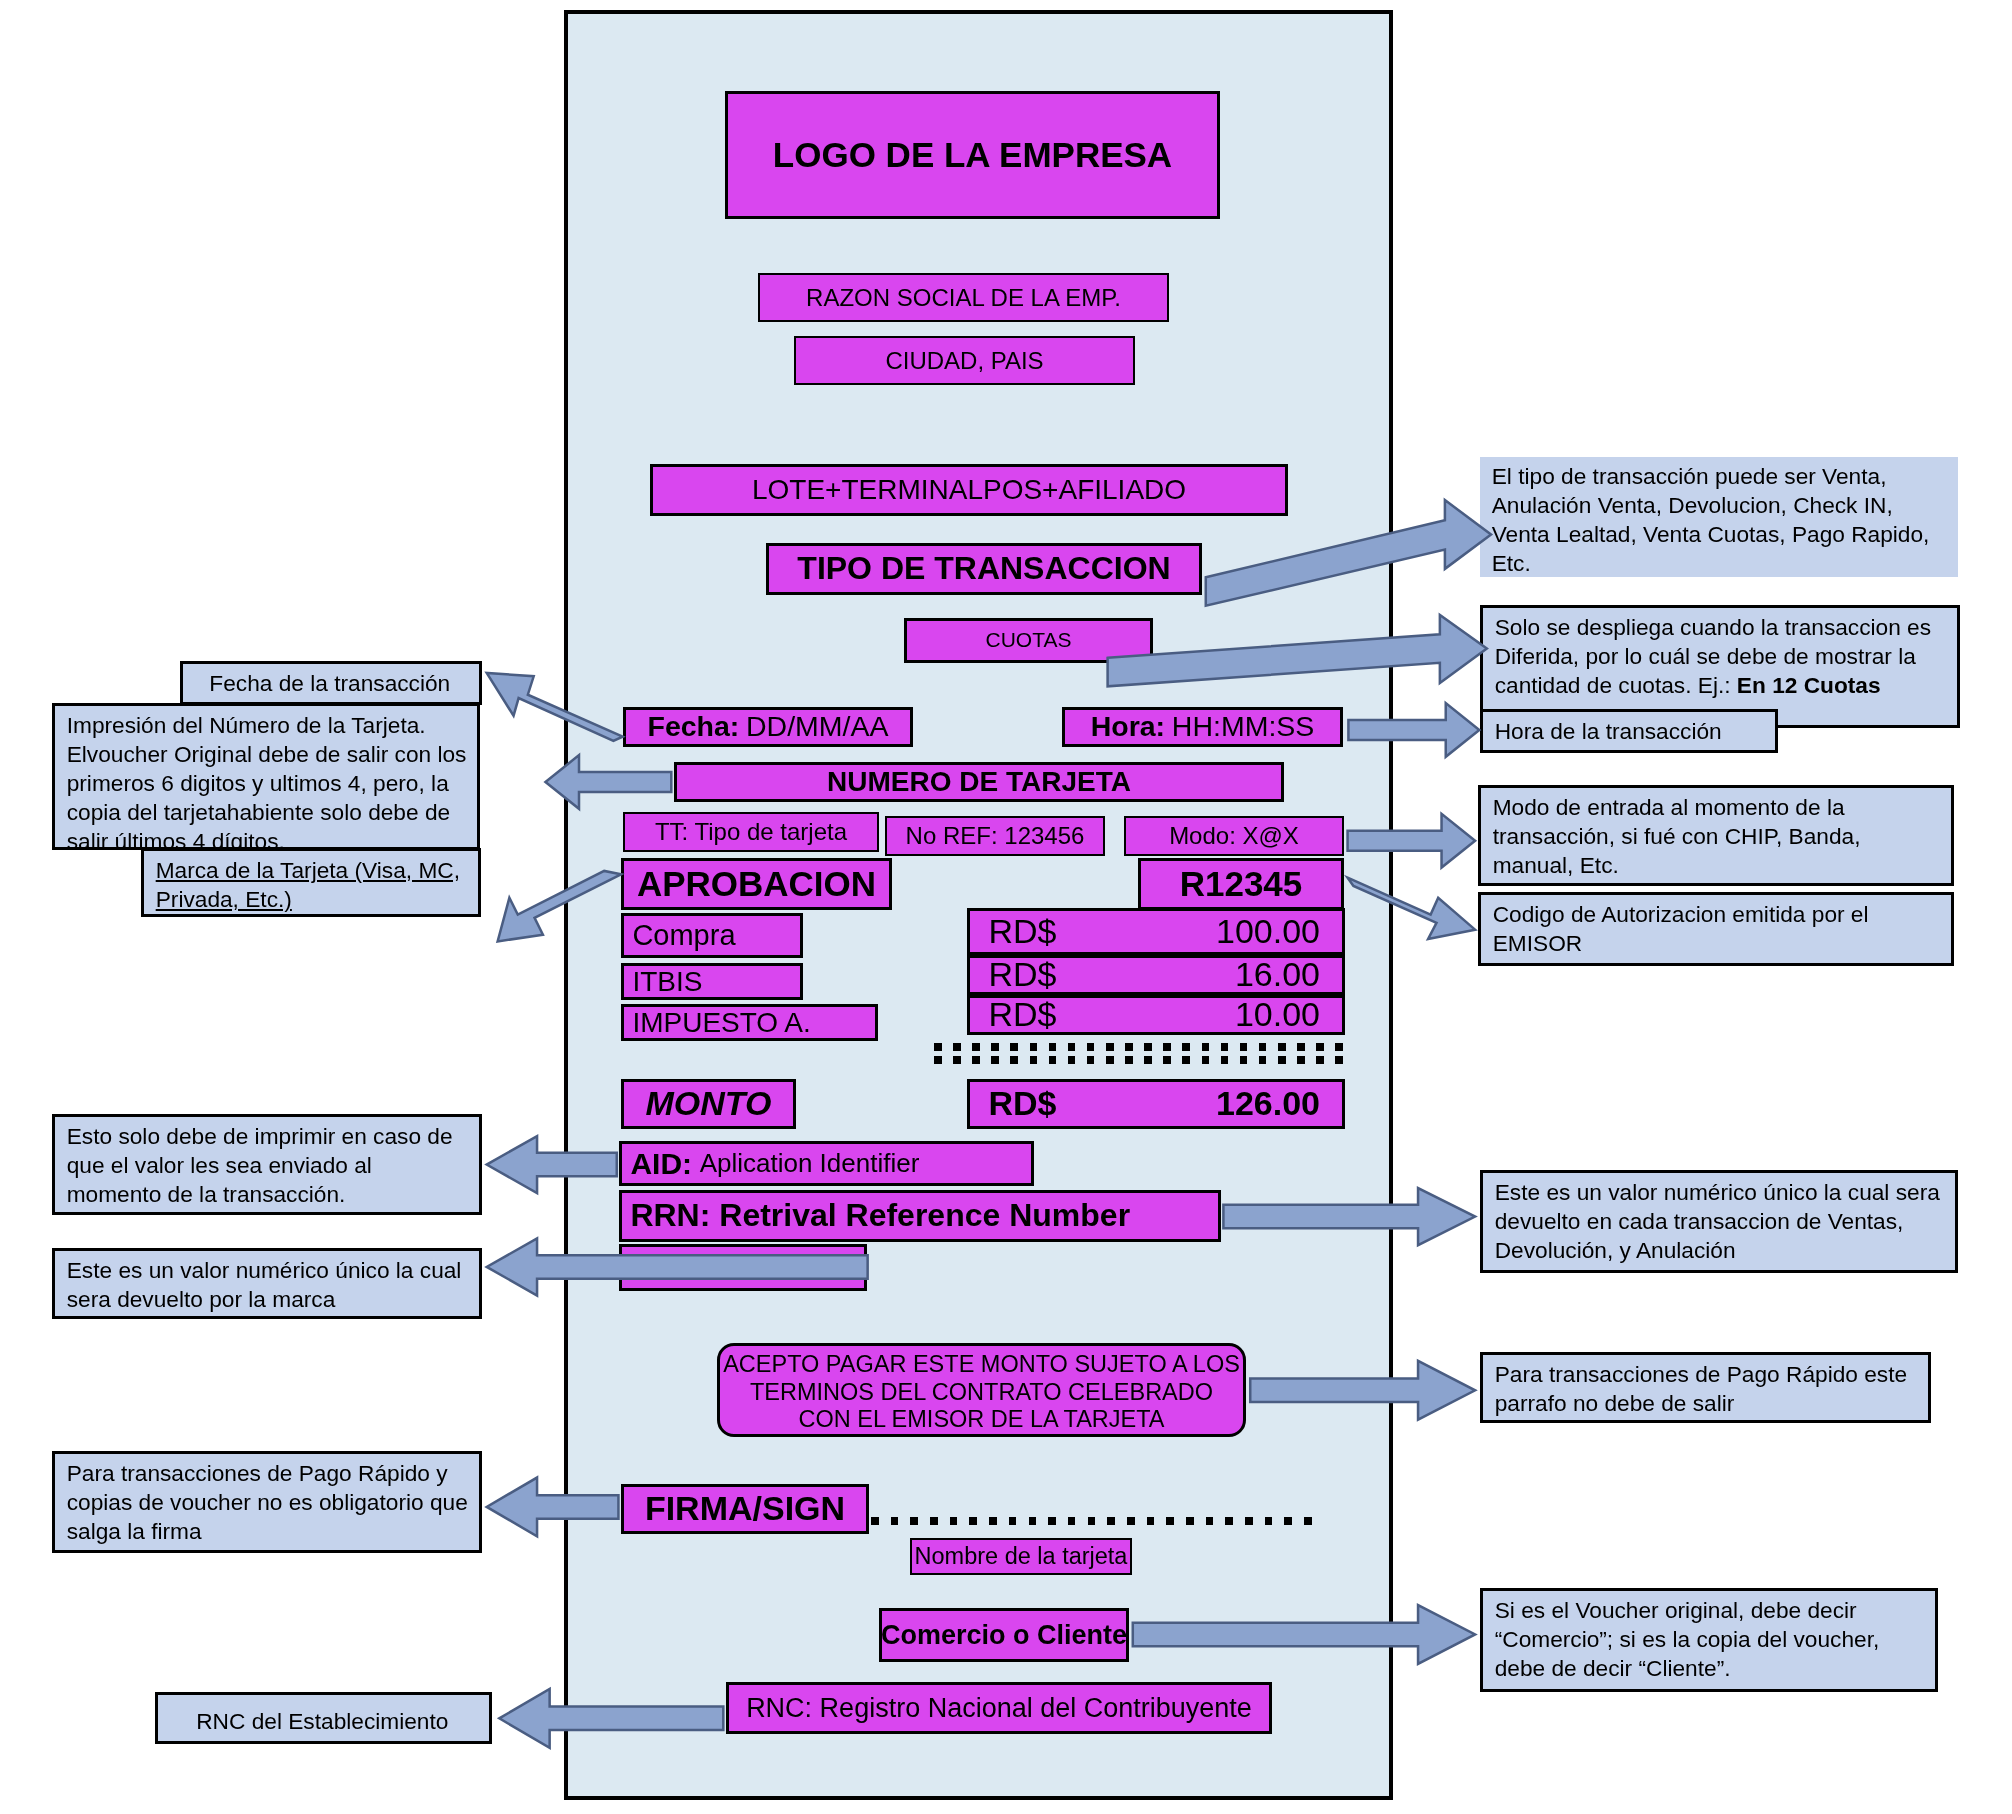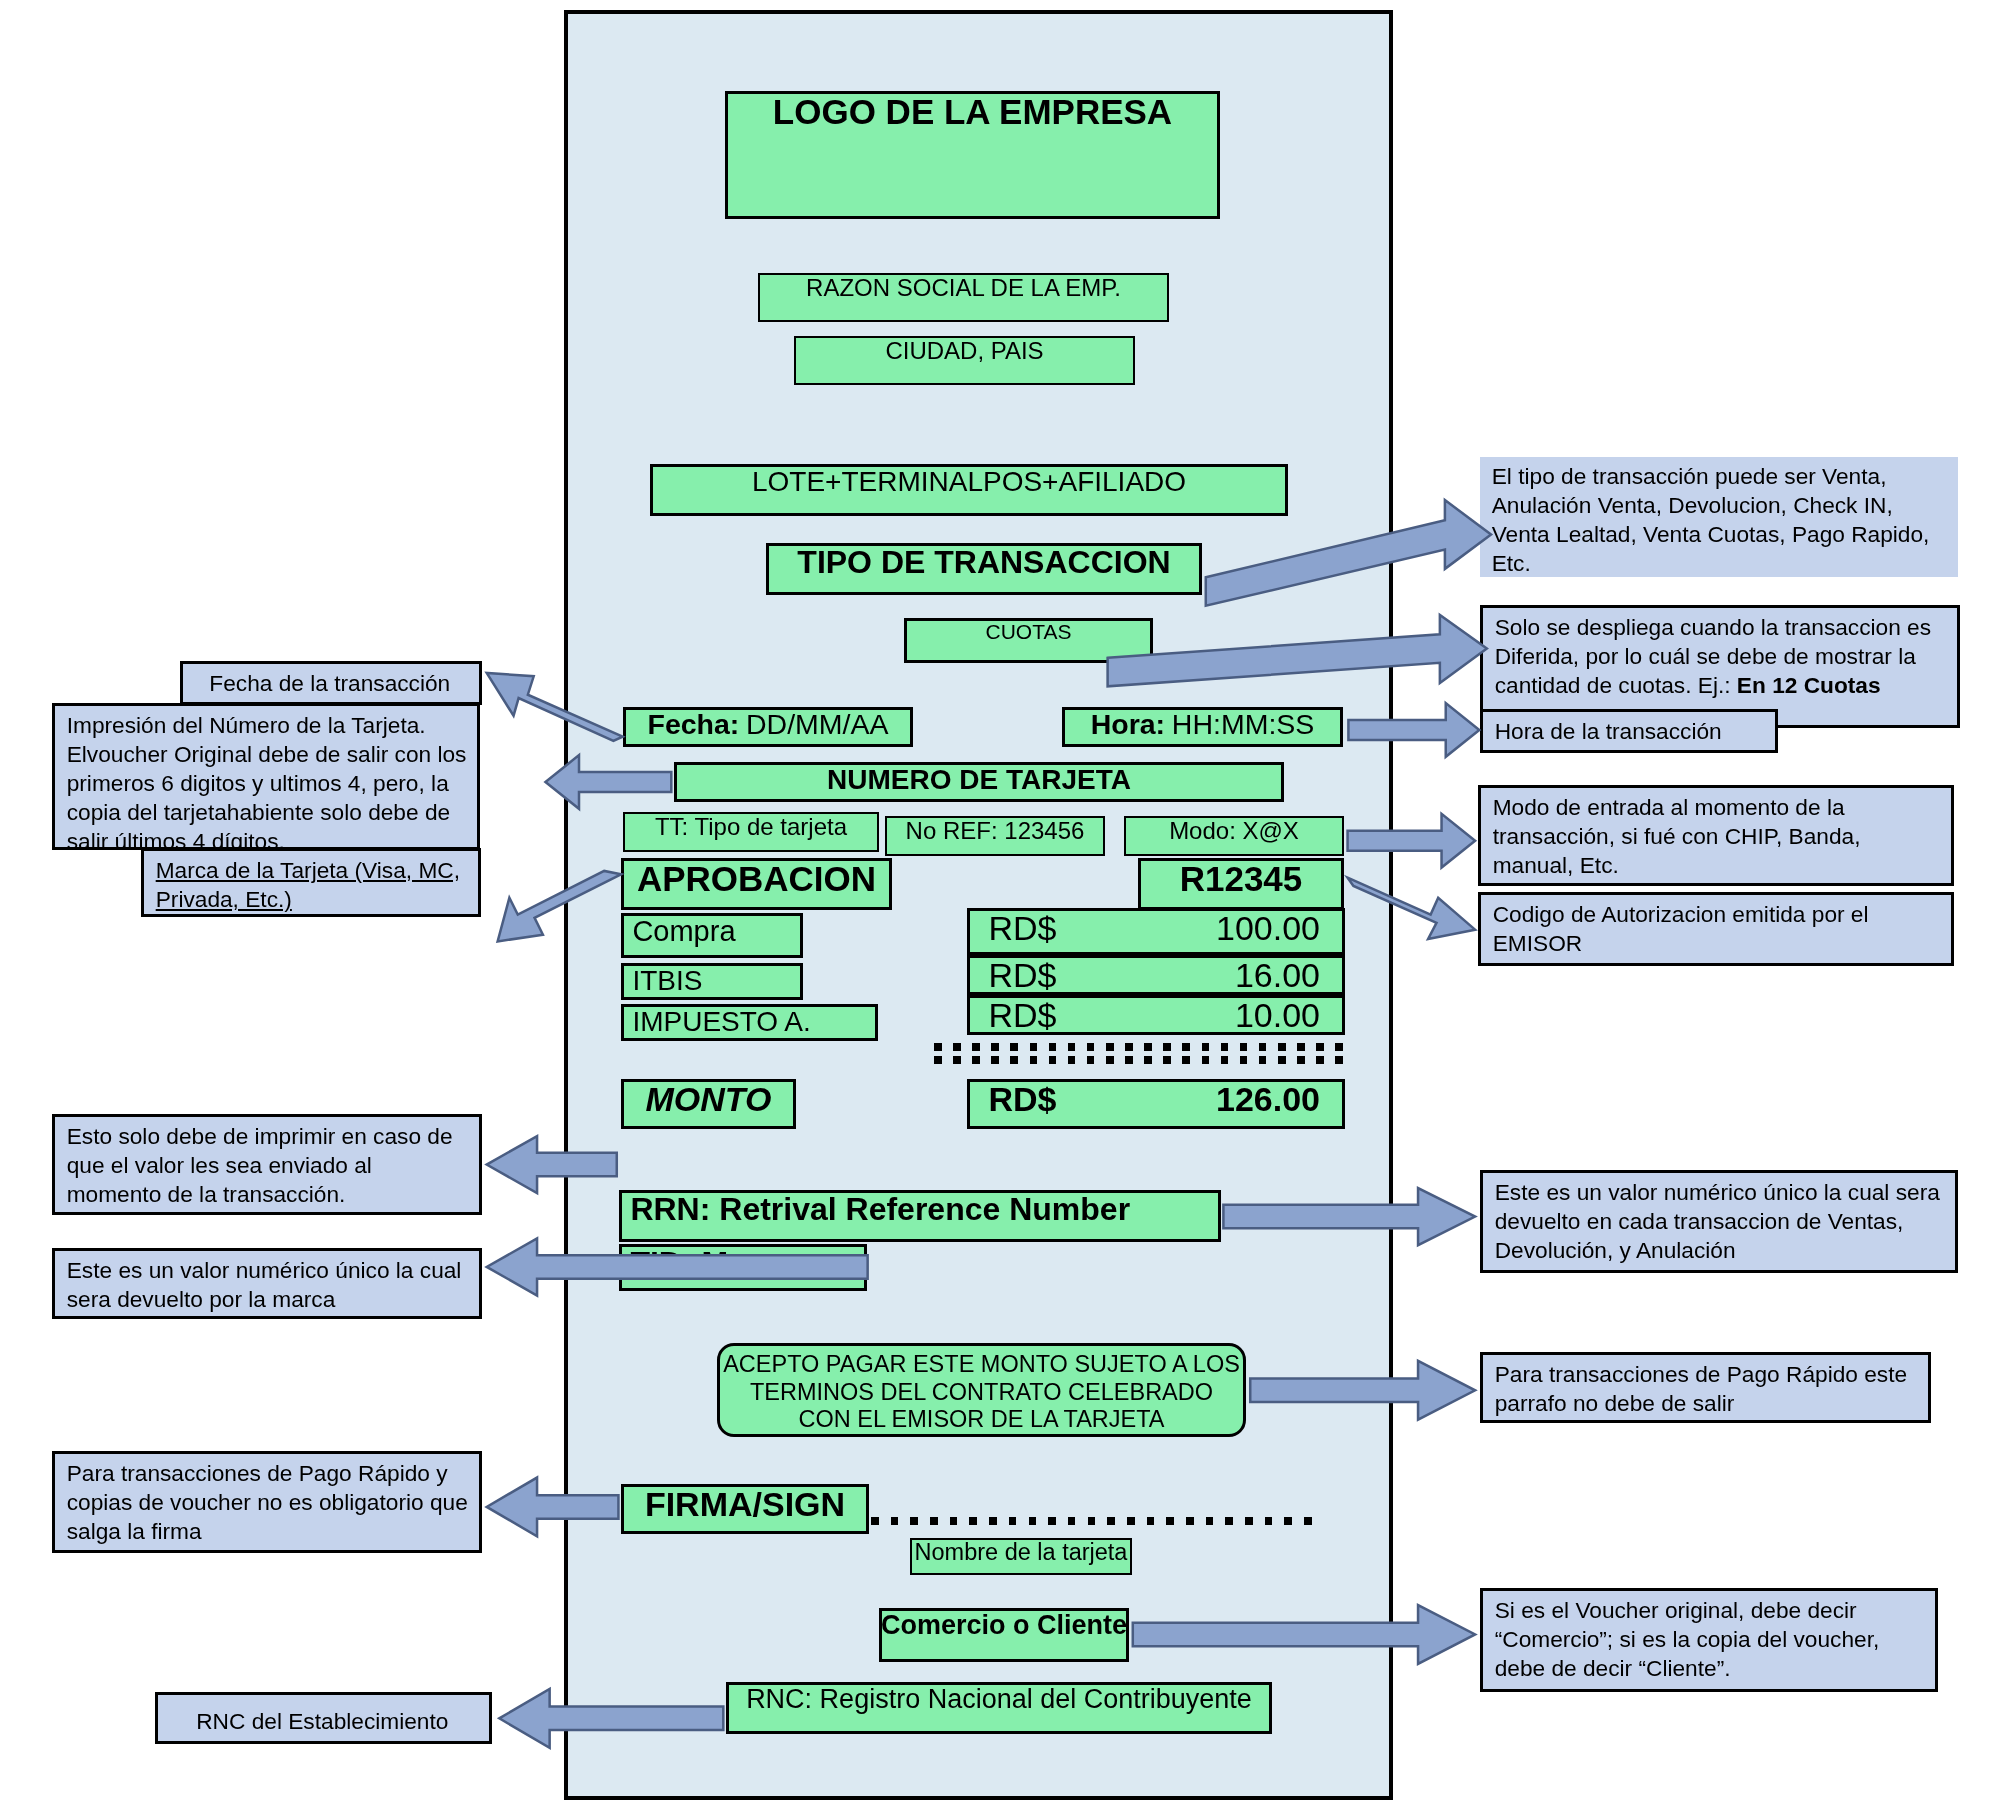--- a/index.html
+++ b/index.html
@@ -14,24 +14,24 @@
   .panel{
     position:absolute;
     background:#dce9f2;
     border:4.2px solid #000000;
     box-sizing:border-box;
   }
 
   
   .rbox{
     position:absolute;
-    background:#86efac;
+    background:#d946ef;
     border:3.4px solid #000000;
     box-sizing:border-box;
-    display:flex;justify-content:center;
+    display:flex;align-items:center;justify-content:center;
     text-align:center;
     color:#000;
     line-height:1.05;
     white-space:nowrap;
   }
   .rbox.multi{white-space:normal;line-height:1.18;display:block;padding-top:5px;border-radius:17px;}
   .rbox.thin{border-width:2.5px;}
   .rbox.left{justify-content:flex-start;padding-left:8.4px;text-align:left;}
   .rbox.space{justify-content:space-between;padding-left:18.5px;padding-right:22px;}
 
@@ -202,20 +202,25 @@
     </div>
 
   <div class="rbox" style="left:621px;top:1079px;width:175px;height:50px;font-size:34px;font-weight:bold;font-style:italic;">
     <span>MONTO</span>
   </div>
   <div class="rbox space" style="left:967px;top:1079px;width:378px;height:50px;font-size:34px;font-weight:bold;">
     <span>RD$</span>
     <span>126.00</span>
   </div>
 
+  <div class="rbox left" style="left:619px;top:1141px;width:415px;height:45px;font-size:30px;">
+    <span class="b">AID:</span>
+    <span style="width:7.6px"></span>
+    <span style="font-size:26px;">Aplication Identifier</span>
+  </div>
 
   <div class="rbox left" style="left:619px;top:1190px;width:602px;height:52px;font-size:32px;font-weight:bold;">
     <span>RRN: Retrival Reference Number</span>
   </div>
 
   <div class="rbox left" style="left:619px;top:1244px;width:248px;height:47px;font-size:32px;font-weight:bold;">
     <span>TID: Marca</span>
   </div>
 
   <div class="rbox multi" style="left:717px;top:1343px;width:529px;height:94px;font-size:23.5px;text-align:center;">

